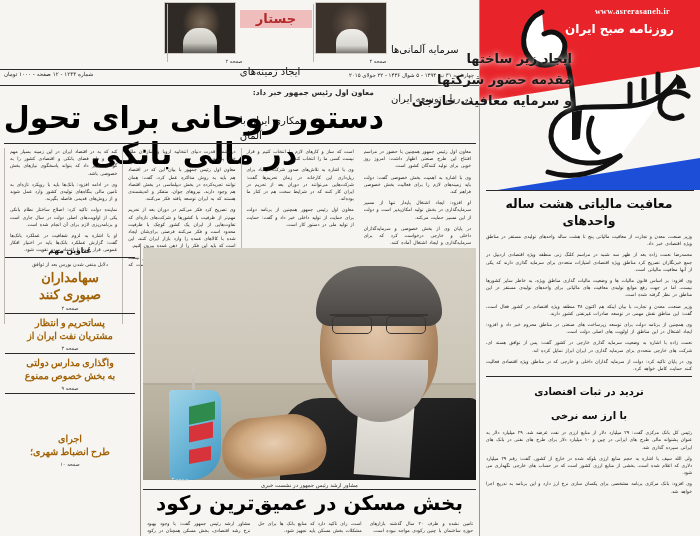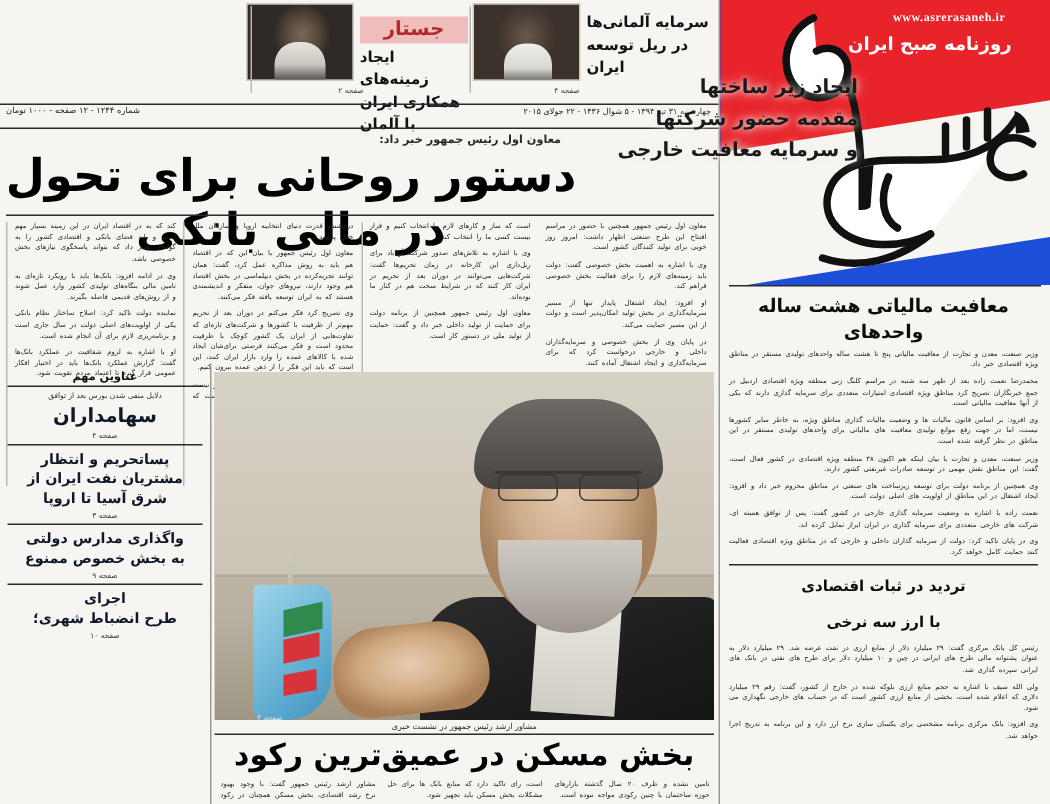--- a/index.html
+++ b/index.html
@@ -64,22 +64,23 @@
     content:"";position:absolute;left:18px;top:25px;width:34px;height:30px;
     background:linear-gradient(180deg,#e6e4df 0%,#c9c6bf 50%,#23211f 100%);
     border-radius:15px 15px 0 0;
   }
   .teaser-txt{
     padding:6px 6px 0 4px;direction:rtl;text-align:left;
     flex:1;
   }
   #teaser-a .teaser-txt{text-align:left;}
   .teaser-head{
-    font-weight:bold;font-size:10px;line-height:15px;color:#121212;
+    font-weight:normal;font-size:10px;line-height:15px;color:#121212;
     letter-spacing:-.2px;
+    margin-top:34px;
   }
   .jostar-badge{
     display:inline-block;background:#f0bdbd;color:#b22a2a;
     font-weight:bold;font-size:13px;line-height:15px;
     padding:1px 16px 2px 16px;letter-spacing:4px;margin-bottom:2px;
   }
   .vsep{
     position:absolute;top:4px;height:58px;width:1px;background:#b9b6ae;
   }
 
@@ -170,27 +171,27 @@
   #sidebar{
     position:absolute;left:0;top:244px;width:140px;height:292px;
     box-sizing:border-box;padding:0 5px;
   }
   #sb-title{
     direction:rtl;text-align:center;font-weight:bold;font-size:7.5px;
     color:#111;padding:2px 0 2px 0;
   }
   #sb-title-rule{height:1px;background:#2b2b2b;}
   .sb-item{padding:3px 0 2px 0;border-bottom:1px solid #2b2b2b;}
-  .sb-item:last-child{border-bottom:none;}
+  .sb-item:last-child{border-bottom:none;margin-top:36px;}
   .sb-kicker{
     direction:rtl;text-align:center;font-size:5px;color:#333;margin-bottom:2px;
   }
   .sb-head{
-    direction:rtl;text-align:center;font-weight:bold;color:#0f172a;
-    font-size:13px;line-height:17px;letter-spacing:-.3px;
+    direction:rtl;text-align:center;font-weight:bold;color:#a16207;
+    font-size:13px;line-height:17px;letter-spacing:-.3px;font-family:Liberation Serif, serif;
   }
   .sb-head.s{font-size:9.5px;line-height:13px;}
 
   
   #photo{
     position:absolute;left:143px;top:248px;width:333px;height:232px;
     overflow:hidden;background:#c9c2b4;
   }
   #photo .bg{
     position:absolute;inset:0;
@@ -441,27 +442,27 @@
   </div>
 
   <div id="vsidebar"></div>
   <div id="sidebar">
     <div id="sb-title">عناوین مهم</div>
     <div id="sb-title-rule"></div>
 
     <div class="sb-item">
       <div class="sb-kicker">دلایل منفی شدن بورس بعد از توافق</div>
       <div class="sb-head">سهامداران</div>
+      <div class="sb-head">صبوری کنند</div>
       <div class="pageref">صفحه ۴</div>
     </div>
 
     <div class="sb-item">
       <div class="sb-head s">پساتحریم و انتظار</div>
       <div class="sb-head s">مشتریان نفت ایران از</div>
-      <div class="sb-head s">شرق آسیا تا اروپا</div>
       <div class="pageref">صفحه ۳</div>
     </div>
 
     <div class="sb-item">
       <div class="sb-head s">واگذاری مدارس دولتی</div>
       <div class="sb-head s">به بخش خصوص ممنوع</div>
       <div class="pageref">صفحه ۹</div>
     </div>
 
     <div class="sb-item">

